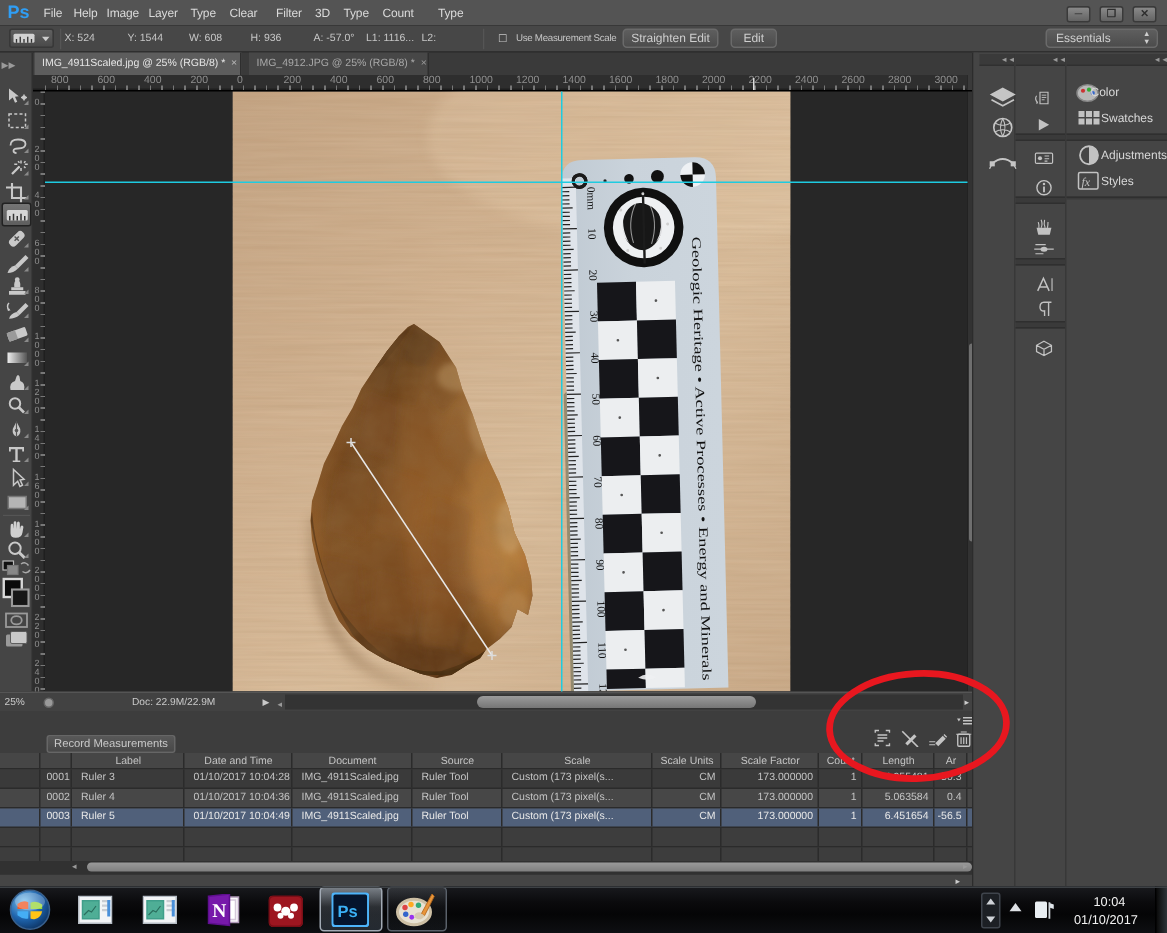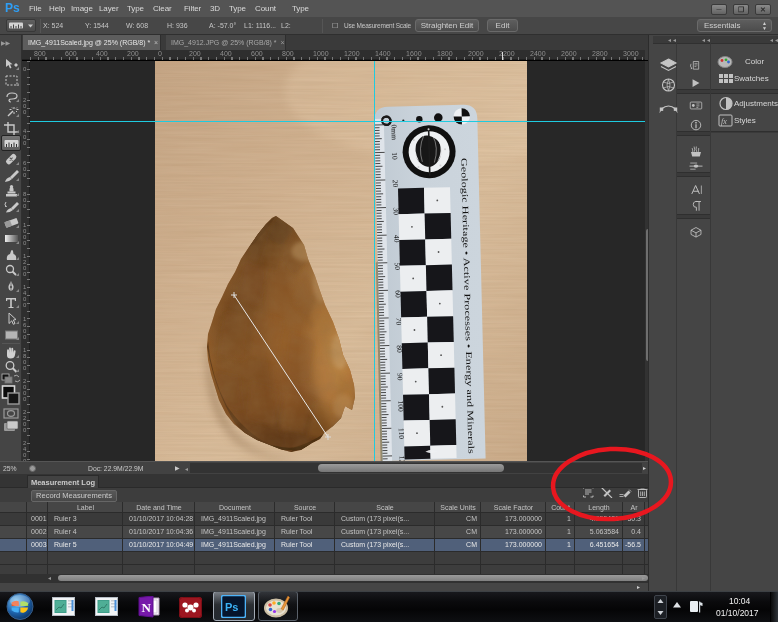--- a/index.html
+++ b/index.html
@@ -600,23 +600,20 @@
         <g transform="translate(55,0)">
           <rect x="1.5" y="3.5" width="8" height="8" rx="0.8"></rect>
           <path d="M0.5 3.5 h10 M3.5 2 h4 M3.7 5.5 v4.5 M5.5 5.5 v4.5 M7.3 5.5 v4.5" stroke-width="0.8"></path>
         </g>
       </g>
     </svg>
     <svg style="position:absolute;left:637px;top:3px" width="12" height="8" viewBox="0 0 12 8">
       <path d="M1 2 L3.5 2 L2.25 4 Z" fill="#c4c4c4"></path>
       <path d="M5 1.5 h6 M5 3.5 h6 M5 5.5 h6" stroke="#c4c4c4" stroke-width="0.9"></path>
     </svg>
- <div id="mtabrow">
-      <div id="mtab">Measurement Log</div>
-    </div>
  <div id="recbtn">Record Measurements</div>
  <div id="mtable">
       <div class="hrow">
         <div class="cell hcell" style="left:0px;width:27px;text-align:center"></div>
         <div class="cell hcell" style="left:28px;width:20px;text-align:center"></div>
         <div class="cell hcell" style="left:49px;width:74px;text-align:center">Label</div>
         <div class="cell hcell" style="left:124px;width:71px;text-align:center">Date and Time</div>
         <div class="cell hcell" style="left:196px;width:79px;text-align:center">Document</div>
         <div class="cell hcell" style="left:276px;width:59px;text-align:center">Source</div>
         <div class="cell hcell" style="left:336px;width:99px;text-align:center">Scale</div>
@@ -771,21 +768,21 @@
     <div style="position:absolute;left:62px;top:96px;width:68px;height:2px;background:#3a3a3a;border-top:1px solid #2f2f2f"></div>
     <svg style="position:absolute;left:66px;top:18px" width="22" height="17" viewBox="0 0 22 17">
       <g>
         <ellipse cx="10" cy="9" rx="7" ry="5.5" fill="#b8b8b8"></ellipse>
         <ellipse cx="10" cy="9" rx="7" ry="5.5" fill="none" stroke="#888"></ellipse>
         <circle cx="7" cy="7.5" r="1.4" fill="#c33"></circle>
         <circle cx="11" cy="6.8" r="1.4" fill="#3a3"></circle>
         <circle cx="13.5" cy="9" r="1.4" fill="#36c"></circle>
       </g>
     </svg>
-    <div style="position:absolute;left:96px;top:22px;color:#d8d8d8;font-size:8px">Color</div>
+    <div style="position:absolute;left:78px;top:22px;color:#d8d8d8;font-size:8px">Color</div>
     <svg style="position:absolute;left:66px;top:35px" width="22" height="17" viewBox="0 0 22 17">
       <g fill="#c2c2c2">
         <rect x="4" y="4" width="4" height="4"></rect>
         <rect x="9" y="4" width="4" height="4"></rect>
         <rect x="14" y="4" width="4" height="4"></rect>
         <rect x="4" y="9" width="4" height="4"></rect>
         <rect x="9" y="9" width="4" height="4"></rect>
         <rect x="14" y="9" width="4" height="4"></rect>
       </g>
     </svg>

